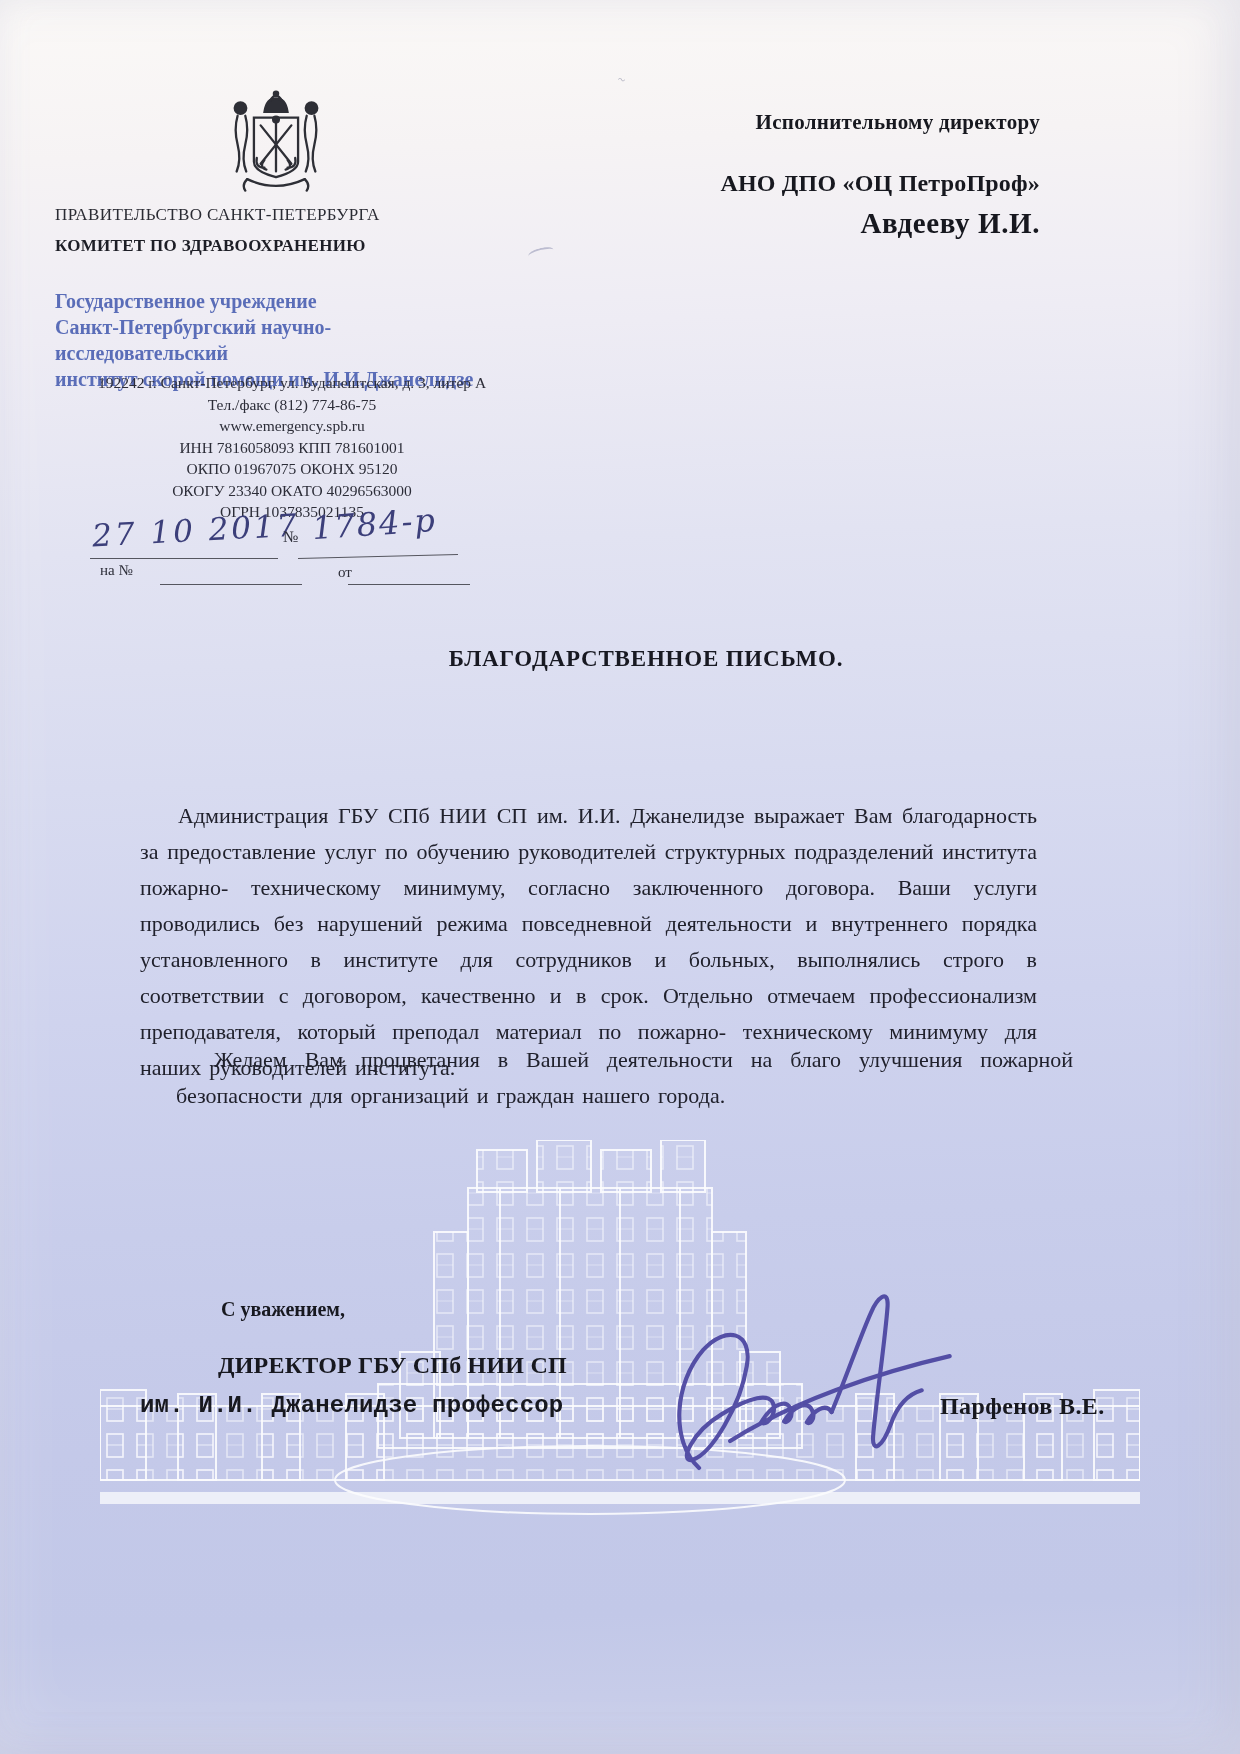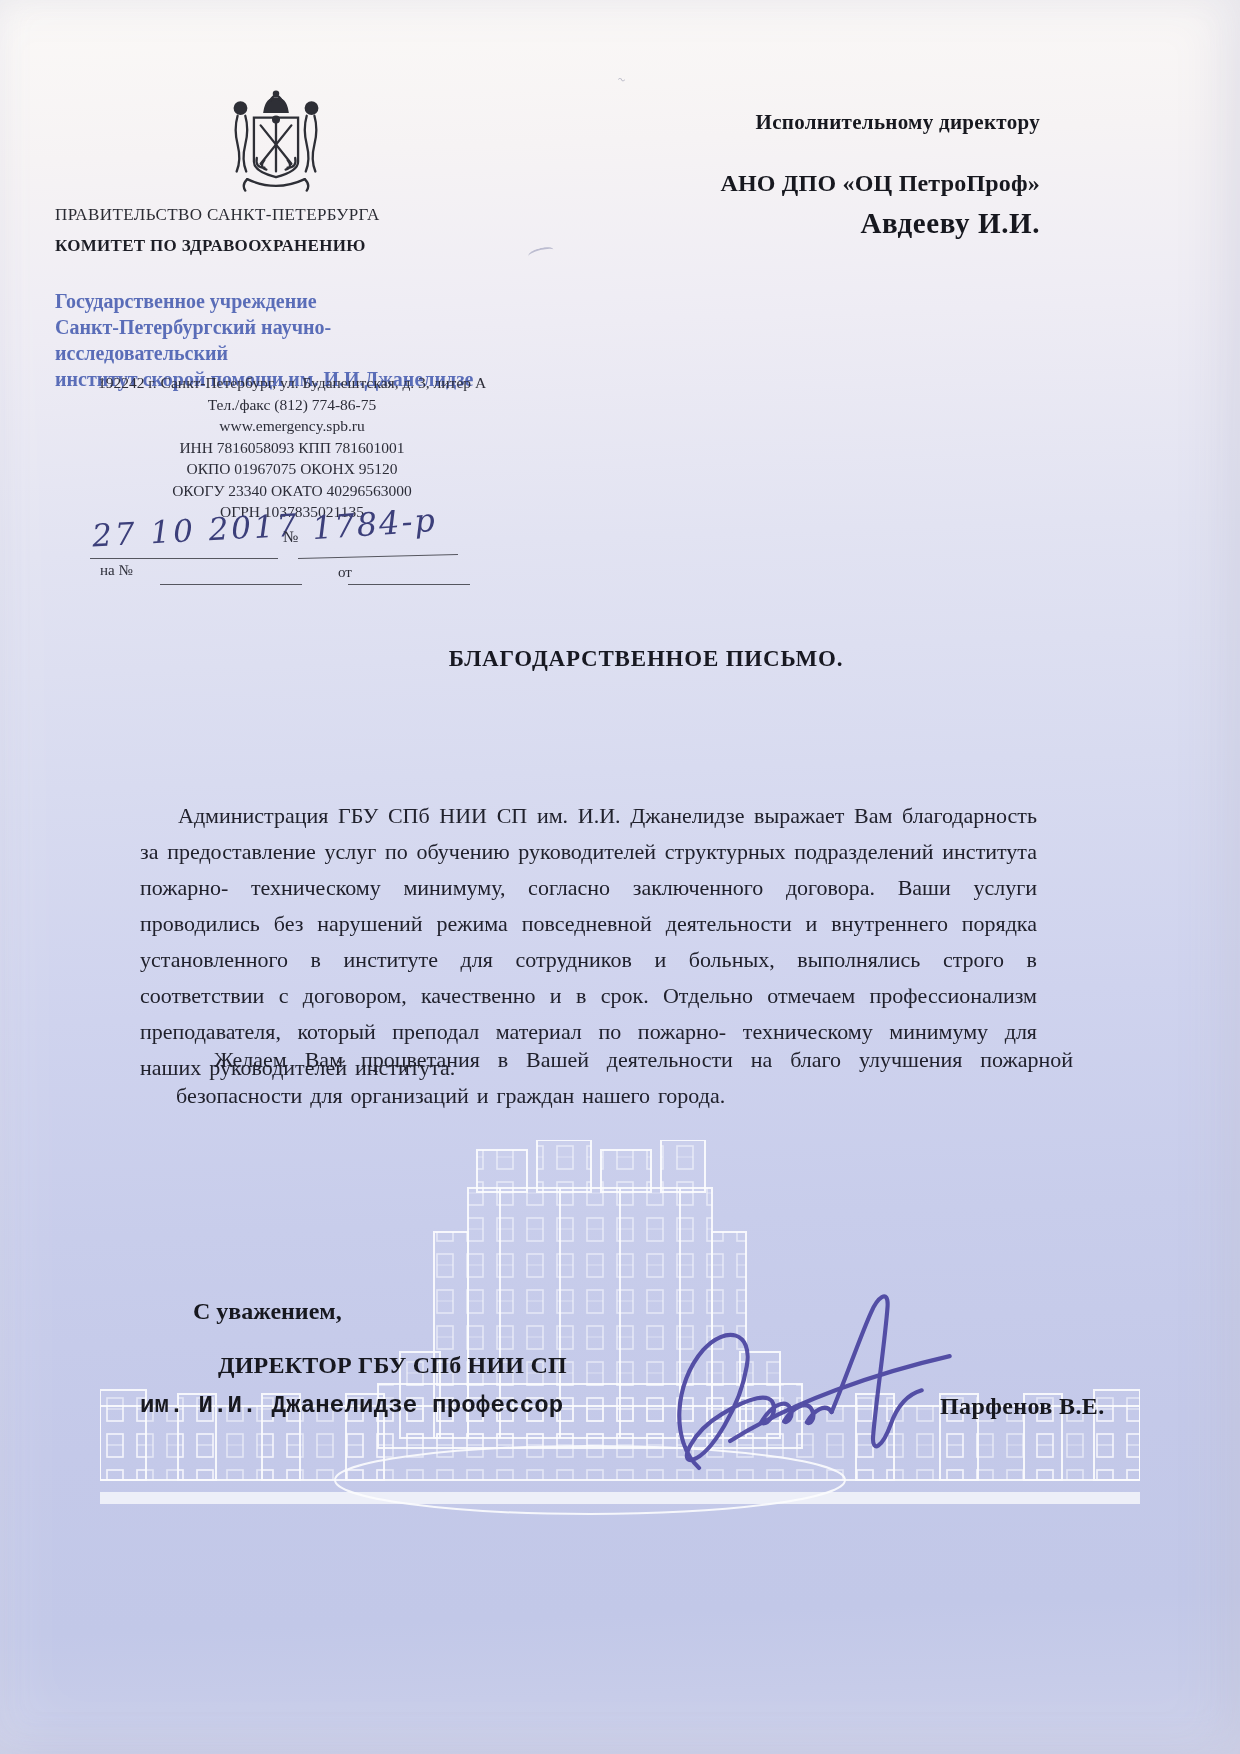--- a/index.html
+++ b/index.html
@@ -47,21 +47,21 @@
   
   .title{left:0;top:646px;width:1240px;text-align:center;
          font-size:23px;font-weight:bold;letter-spacing:.8px;color:#181922;padding-left:26px;}
   
   .body-block{left:140px;width:897px;font-size:22px;line-height:36px;
               text-align:justify;color:#20212c;word-spacing:2.5px;}
   .p1{top:798px;}
   .p2{top:1042px;margin-left:36px;}
   .body-block .indent{display:inline-block;width:38px;}
   
-  .salutation{left:193px;top:1298px;font-size:24px;font-weight:bold;color:#17181f;}
+  .salutation{left:221px;top:1298px;font-size:20px;font-weight:bold;color:#17181f;}
   .pos1{left:218px;top:1352px;font-size:24px;font-weight:bold;color:#17181f;letter-spacing:.2px;}
   .pos2{left:140px;top:1392px;font-size:24px;font-weight:bold;color:#17181f;letter-spacing:.2px;font-family:Liberation Mono, monospace;}
   .signer{left:940px;top:1393px;font-size:24px;font-weight:bold;color:#17181f;letter-spacing:.4px;}
   
   .emblem{left:228px;top:90px;width:96px;height:112px;}
   .watermark{left:100px;top:1140px;width:1040px;height:400px;opacity:.95;}
   .signature{left:668px;top:1282px;width:290px;height:200px;}
   .artifact1{left:528px;top:248px;width:26px;height:8px;border-top:2px solid rgba(90,95,140,.35);
              transform:rotate(-14deg);border-radius:50%;}
   .artifact2{left:618px;top:72px;font-size:13px;color:rgba(80,85,120,.45);transform:rotate(20deg);}

